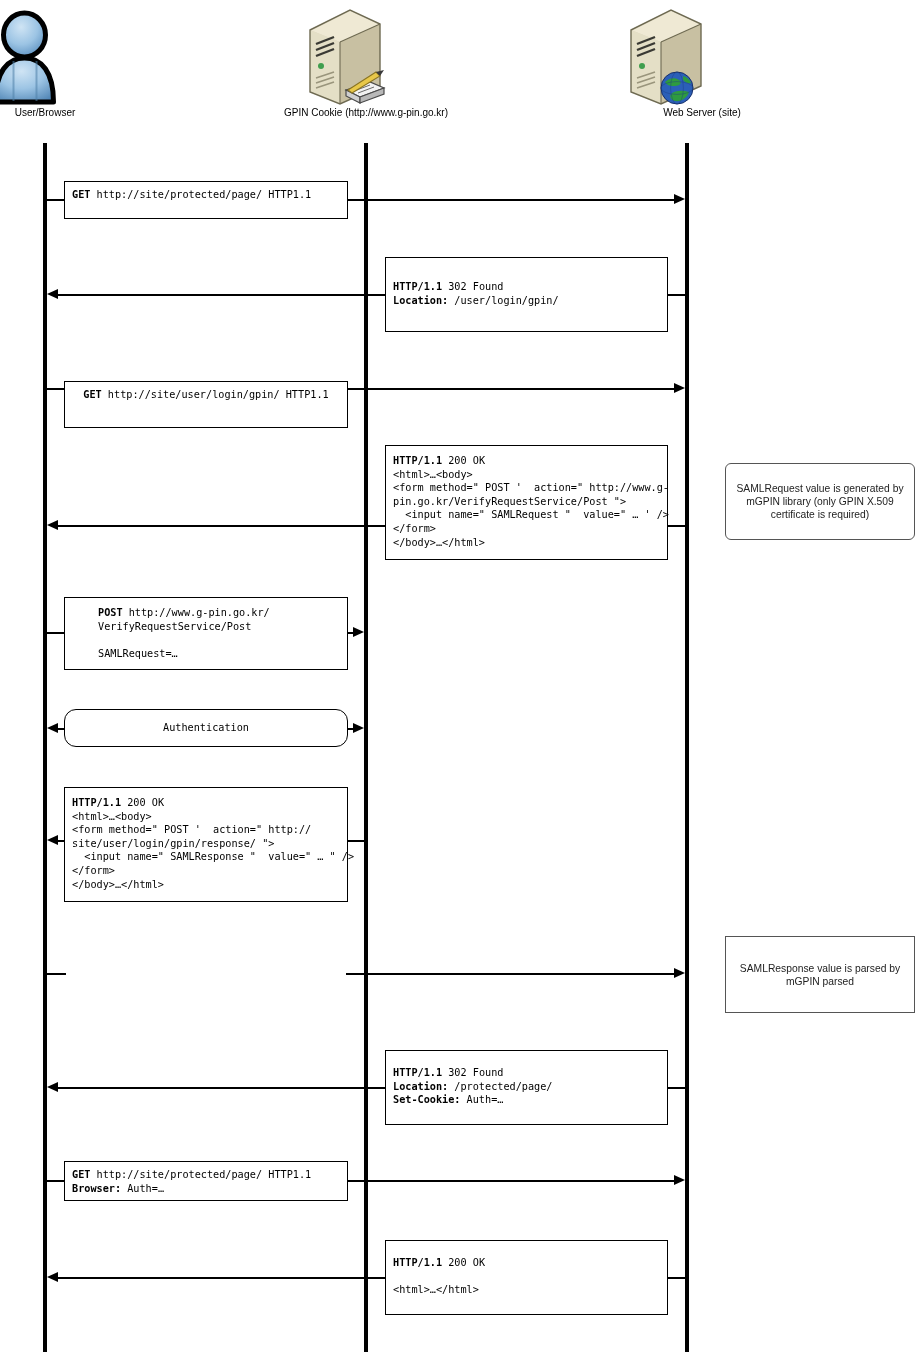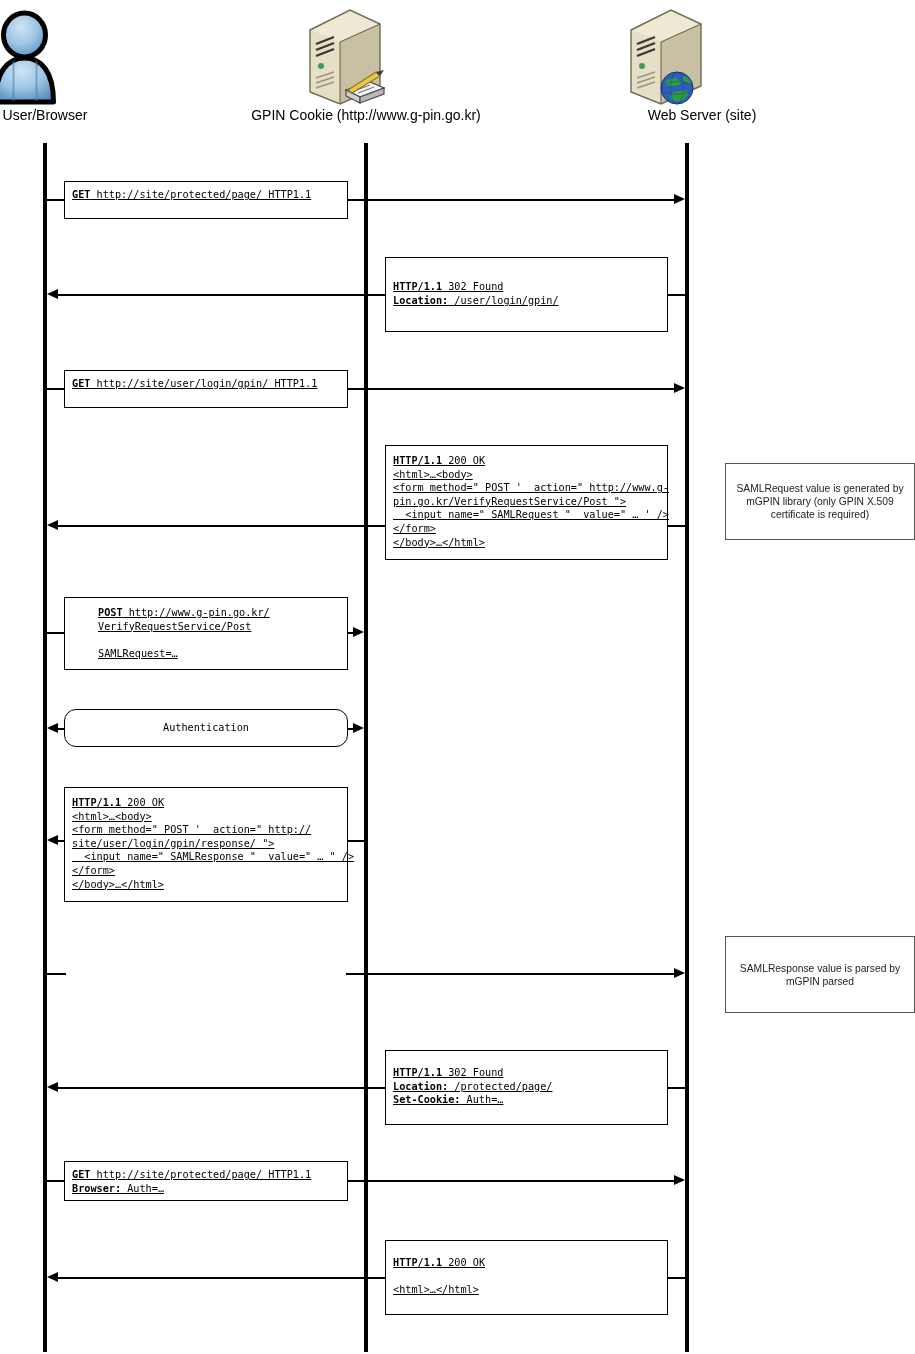--- a/index.html
+++ b/index.html
@@ -1,35 +1,35 @@
 <!DOCTYPE html>
 <html><head>
 <meta charset="utf-8">
 <style>
   html,body{margin:0;padding:0;background:#ffffff;}
   body{width:915px;height:1354px;position:relative;overflow:hidden;
        font-family:"Liberation Sans",sans-serif;}
 
   #stage{position:absolute;left:0;top:0;width:915px;height:1354px;}
   .plabel{position:absolute;font-family:"Liberation Sans",sans-serif;
-          font-size:14px;color:#000;white-space:nowrap;text-align:center;
+          font-size:10px;color:#000;white-space:nowrap;text-align:center;
           transform:translateX(-50%);}
   .picon{position:absolute;transform:translateX(-50%);}
 
   
   .lifeline{position:absolute;width:4px;background:#000;}
 
   
   .msgbox{position:absolute;background:#fff;border:1.6px solid #000;
           box-sizing:border-box;z-index:6;}
   .msgtext{font-family:"DejaVu Sans Mono","Liberation Mono",monospace;
            font-size:10.2px;line-height:13.6px;color:#000;
            white-space:pre;padding:0;margin:0;}
   .msgtext b{font-weight:bold;}
-  .mb-pad{padding:6px 7px 6px 7px;text-decoration:underline;}
+  .mb-pad{padding:6px 7px 6px 7px;}
   .mb-center{display:flex;align-items:center;justify-content:center;
              height:100%;}
 
   
   .notebox{position:absolute;background:#fff;border:1.4px solid #555;
            box-sizing:border-box;z-index:6;display:flex;align-items:center;
            justify-content:center;}
   .notetext{font-family:"Liberation Sans",sans-serif;font-size:10.3px;
             line-height:13px;color:#222;text-align:center;padding:0 8px;}
 
@@ -144,21 +144,21 @@
   <div class="arrow" style="left:57px;top:294px;width:330px;"></div>
   <div class="msgbox" style="left:385px;top:257px;width:283px;height:75px;">
     <div class="mb-pad" style="padding-top:22px;">
         <div class="msgtext"><b>HTTP/1.1</b> 302 Found
 <b>Location:</b> /user/login/gpin/</div>
       </div>
   </div>
   <div class="stub" style="left:666px;top:294px;width:21px;"></div>
 
   <div class="stub" style="left:45px;top:388px;width:21px;"></div>
-  <div class="msgbox" style="left:64px;top:370px;width:284px;height:38px;">
+  <div class="msgbox" style="left:64px;top:381px;width:284px;height:47px;text-align:center;">
     <div class="mb-pad">
         <div class="msgtext"><b>GET</b> http://site/user/login/gpin/ HTTP1.1</div>
       </div>
   </div>
   <div class="arrow" style="left:346px;top:388px;width:330px;"></div>
   <div class="ahead right" style="left:674px;top:383px;"></div>
 
   <div class="ahead left" style="left:47px;top:520px;"></div>
   <div class="arrow" style="left:57px;top:525px;width:330px;"></div>
   <div class="msgbox" style="left:385px;top:445px;width:283px;height:115px;">
@@ -167,21 +167,21 @@
 &lt;html&gt;…&lt;body&gt;
 &lt;form method=" POST '  action=" http://www.g-
 pin.go.kr/VerifyRequestService/Post "&gt;
   &lt;input name=" SAMLRequest "  value=" … ' /&gt;
 &lt;/form&gt;
 &lt;/body&gt;…&lt;/html&gt;</div>
       </div>
   </div>
   <div class="stub" style="left:666px;top:525px;width:21px;"></div>
 
-  <div class="notebox" style="left:725px;top:463px;width:190px;height:77px;">
+  <div class="notebox" style="left:725px;top:463px;width:190px;height:77px;border-radius:6px;">
     <div class="notetext">SAMLRequest value is generated by mGPIN library (only GPIN X.509 certificate is required)</div>
   </div>
 
   <div class="stub" style="left:45px;top:632px;width:21px;"></div>
   <div class="msgbox" style="left:64px;top:597px;width:284px;height:73px;padding-left:26px;">
     <div class="mb-pad" style="padding-top:8px;">
         <div class="msgtext"><b>POST</b> http://www.g-pin.go.kr/
 VerifyRequestService/Post
 
 SAMLRequest=…</div>

